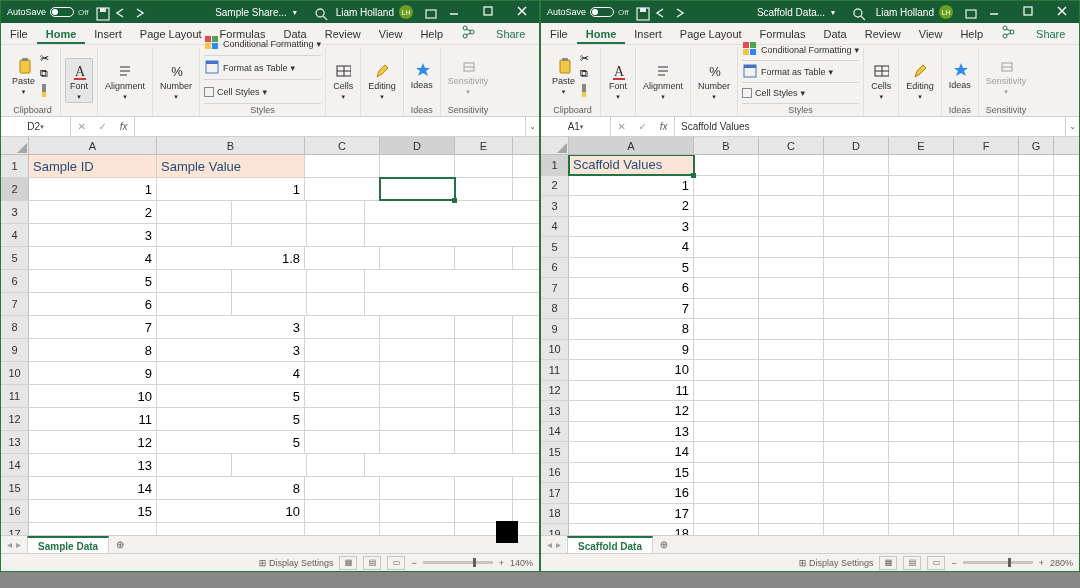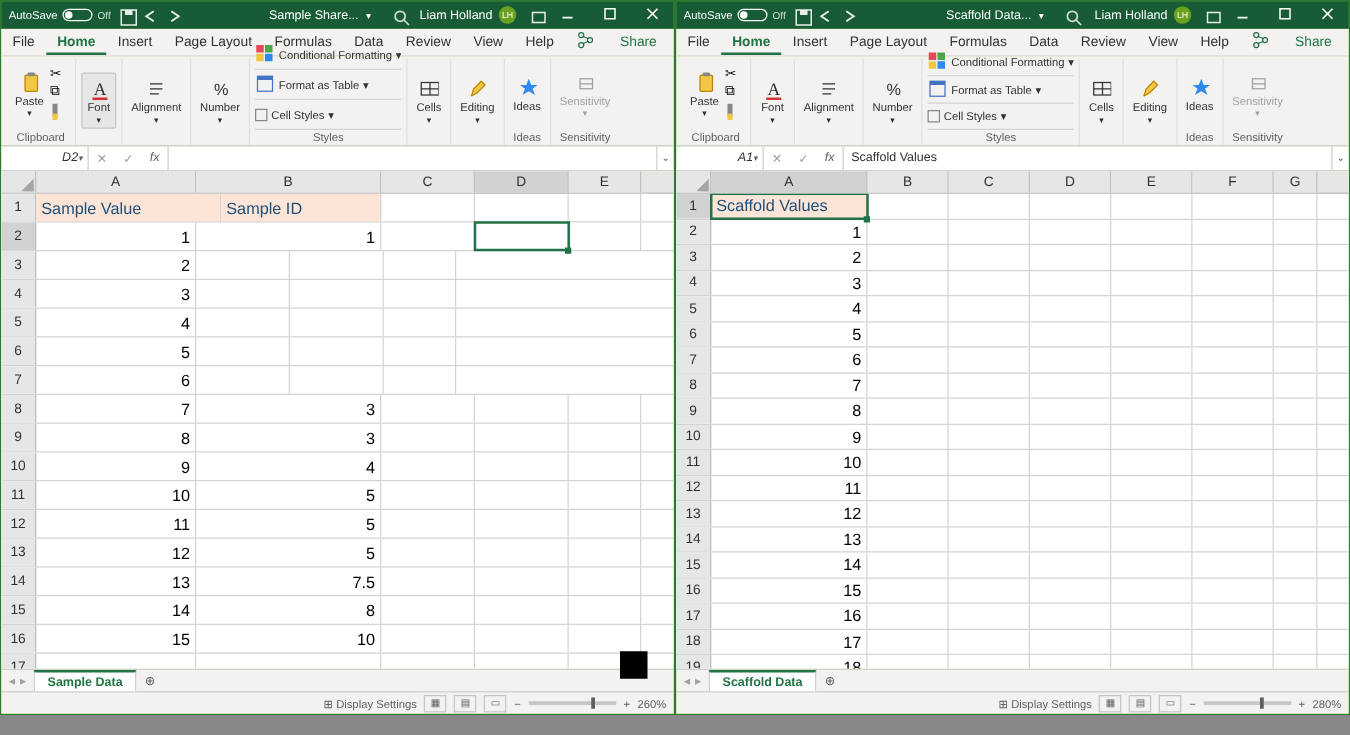--- a/index.html
+++ b/index.html
@@ -195,22 +195,21 @@
     align-items: stretch;
   }
   .namebox {
     width: 70px;
     border-right: 1px solid #d2d0ce;
     display: flex;
     align-items: center;
     padding: 0 4px;
     font-size: 10px;
     color: #323130;
-    justify-content: flex-end;
-    font-style: italic;
+    justify-content: center;
   }
   .namebox .dd { font-size: 7px; color: #605e5c; }
   .fxicons {
     width: 64px;
     border-right: 1px solid #d2d0ce;
     display: flex;
     align-items: center;
     justify-content: space-around;
     color: #a19f9d;
     font-size: 10px;
@@ -671,22 +670,22 @@
         <div class="corner"></div>
         <div class="colh" style="width: 128px;">A</div>
         <div class="colh" style="width: 148px;">B</div>
         <div class="colh" style="width: 75px;">C</div>
         <div class="colh sel" style="width: 75px;">D</div>
         <div class="colh" style="width: 58px;">E</div>
       </div>
       <div class="rows">
         <div class="row">
           <div class="rowh">1</div>
+          <div class="cell header" style="width: 128px;">Sample ID</div>
           <div class="cell header" style="width: 148px;">Sample Value</div>
-          <div class="cell header" style="width: 128px;">Sample ID</div>
           <div class="cell" style="width: 75px;"></div>
           <div class="cell" style="width: 75px;"></div>
           <div class="cell" style="width: 58px;"></div>
         </div>
         <div class="row">
           <div class="rowh sel">2</div>
           <div class="cell num" style="width: 128px;">1</div>
           <div class="cell num" style="width: 148px;">1</div>
           <div class="cell" style="width: 75px;"></div>
           <div class="cell selected" style="width: 75px;"></div>
@@ -702,20 +701,21 @@
         <div class="row">
           <div class="rowh">4</div>
           <div class="cell num" style="width: 128px;">3</div>
           <div class="cell" style="width: 75px;"></div>
           <div class="cell" style="width: 75px;"></div>
           <div class="cell" style="width: 58px;"></div>
         </div>
         <div class="row">
           <div class="rowh">5</div>
           <div class="cell num" style="width: 128px;">4</div>
+          <div class="cell num" style="width: 148px;">1.8</div>
           <div class="cell" style="width: 75px;"></div>
           <div class="cell" style="width: 75px;"></div>
           <div class="cell" style="width: 58px;"></div>
         </div>
         <div class="row">
           <div class="rowh">6</div>
           <div class="cell num" style="width: 128px;">5</div>
           <div class="cell" style="width: 75px;"></div>
           <div class="cell" style="width: 75px;"></div>
           <div class="cell" style="width: 58px;"></div>
@@ -771,21 +771,20 @@
           <div class="rowh">13</div>
           <div class="cell num" style="width: 128px;">12</div>
           <div class="cell num" style="width: 148px;">5</div>
           <div class="cell" style="width: 75px;"></div>
           <div class="cell" style="width: 75px;"></div>
           <div class="cell" style="width: 58px;"></div>
         </div>
         <div class="row">
           <div class="rowh">14</div>
           <div class="cell num" style="width: 128px;">13</div>
-          <div class="cell num" style="width: 148px;">7.5</div>
           <div class="cell" style="width: 75px;"></div>
           <div class="cell" style="width: 75px;"></div>
           <div class="cell" style="width: 58px;"></div>
         </div>
         <div class="row">
           <div class="rowh">15</div>
           <div class="cell num" style="width: 128px;">14</div>
           <div class="cell num" style="width: 148px;">8</div>
           <div class="cell" style="width: 75px;"></div>
           <div class="cell" style="width: 75px;"></div>
@@ -819,21 +818,21 @@
     </div>
     <div class="statusbar">
     <div class="right">
       <span>⊞ Display Settings</span>
       <div class="viewbtn">▦</div>
       <div class="viewbtn">▤</div>
       <div class="viewbtn">▭</div>
       <span>−</span>
       <div class="slider"></div>
       <span>+</span>
-      <span>260%</span>
+      <span>140%</span>
     </div>
     </div>
   </div>
 <div class="window right">
     <div class="titlebar">
     <div class="tb-left">
       <div class="autosave">
         <span>AutoSave</span>
         <div class="toggle"></div>
         <span class="off">Off</span>

